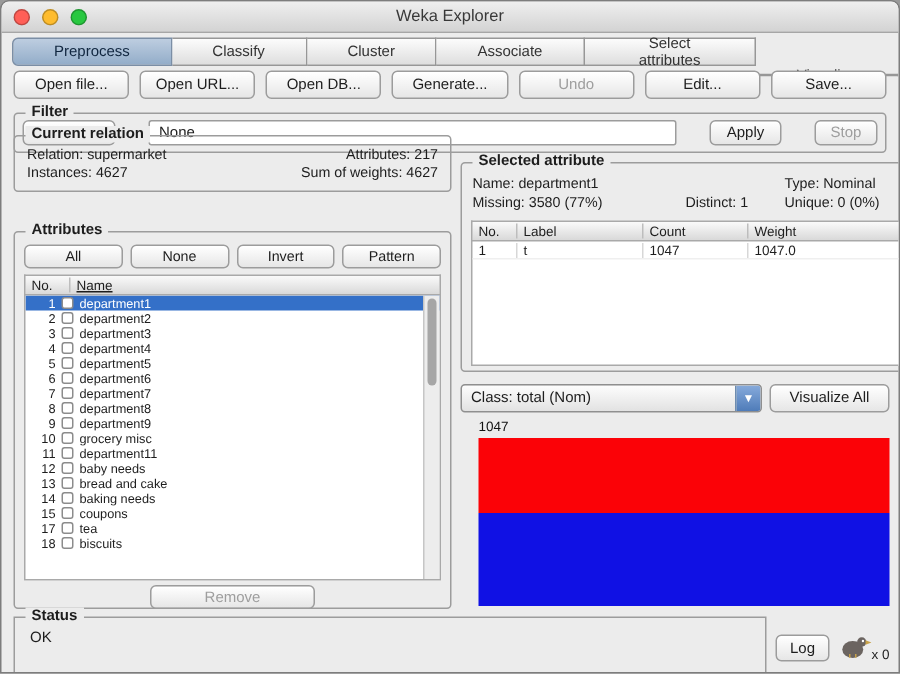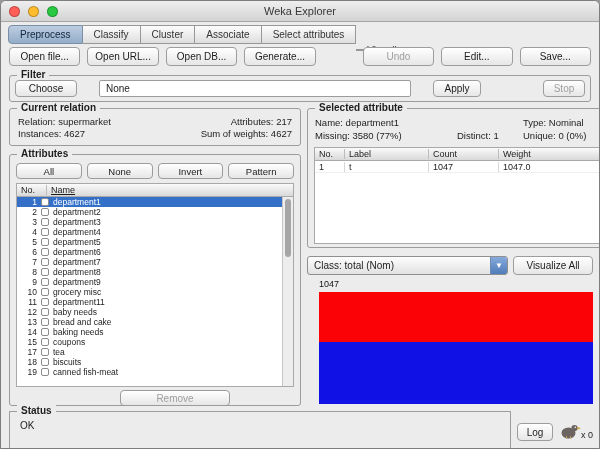--- a/index.html
+++ b/index.html
@@ -11,55 +11,55 @@
   
   #titlebar { position:absolute; top:0; left:0; right:0; height:21px;
               background:linear-gradient(#efefef,#d3d3d3); border-bottom:1px solid #a6a6a6;
               display:flex; align-items:center; justify-content:center; font-size:11px; color:#383838;text-align:right; }
   .traffic { position:absolute; left:8px; top:5px; display:flex; gap:8px; }
   .light { width:11px; height:11px; border-radius:50%; border:1px solid rgba(0,0,0,.25); }
   .light.red{background:#ff5f57}.light.yellow{background:#febc2e}.light.green{background:#28c840}
 
   
   #tabbar { position:absolute; top:24px; left:7px; height:19px; display:flex; }
-  .tab { padding:0 11px; border:1px solid #979797; border-left:none;
+  .tab { padding:0 27px; border:1px solid #979797; border-left:none;
          background:linear-gradient(#fcfcfc,#dedede); display:flex; align-items:center;
-         font-size:10px; color:#333; cursor:default; }
+         font-size:10px; color:#333; cursor:default;text-align:center; }
   .tab:first-child { border-left:1px solid #979797; border-radius:4px 0 0 4px; }
   .tab:last-child { border-radius:0 4px 4px 0;margin-top:24px; }
   .tab.active { background:linear-gradient(#bdcde0,#93adc9); border-color:#7b8ea5; color:#10263f; }
 
   
   .btn { border:1px solid #9c9c9c; border-radius:4px;
          background:linear-gradient(#ffffff,#e6e6e6);
          font-family:"Liberation Sans",sans-serif; font-size:10px; color:#1d1d1d;
          padding:2px 6px; text-align:center; white-space:nowrap;
          box-shadow:inset 0 1px 0 rgba(255,255,255,.7); cursor:default;
          display:flex; align-items:center; justify-content:center; }
-  .btn.disabled { color:#9e9e9e;margin-left:40px; }
+  .btn.disabled { color:#9e9e9e; }
 
   #toolbar { position:absolute; top:46px; left:8px; right:8px; height:19px; display:flex; gap:7px; }
   #toolbar .btn { flex:1; }
 
   
   .group { position:absolute; border:1px solid #9c9c9c; border-radius:3px; }
   .group-title { position:absolute; top:-7px; left:7px; background:#ececec; padding:0 4px;
                  font-weight:bold; font-size:10px; color:#1d1d1d; }
 
   
   #filter-group { left:8px; right:8px; top:74px; height:27px; }
   #filter-inner { display:flex; gap:22px; padding:4px 5px; align-items:center; }
   #filter-choose { width:62px; height:17px; }
   #filter-value { flex:1; height:17px; background:#fff; border:1px solid #9c9c9c; border-radius:2px;
                   padding:2px 6px; font-size:10px; }
   #filter-apply { width:48px; height:17px; }
   #filter-stop { width:42px; height:17px; }
 
   
-  #current-relation { left:8px; top:107px; width:292px; height:38px; }
+  #current-relation { left:8px; top:89px; width:292px; height:38px; }
   #cr-body { display:flex; padding:7px 8px 2px; font-size:9.5px; line-height:12px; }
   #cr-left { flex:1.1; }
   #cr-right { flex:1; text-align:right; }
 
   
   #attributes-group { left:8px; top:153px; width:292px; height:252px; }
   #attr-buttons { display:flex; gap:5px; margin:8px 6px 4px; }
   #attr-buttons .btn { flex:1; height:16px; font-size:9.5px; }
   #attr-header { display:flex; margin:0 6px; height:13px; border:1px solid #a9a9a9; border-bottom:none;
                  background:linear-gradient(#fafafa,#d9d9d9); font-size:9px; align-items:center; }
@@ -270,25 +270,20 @@
         <div class="attr-row">
           <span class="attr-no">17</span>
           <span class="attr-cb"></span>
           <span class="attr-name">tea</span>
         </div>
         <div class="attr-row">
           <span class="attr-no">18</span>
           <span class="attr-cb"></span>
           <span class="attr-name">biscuits</span>
         </div>
-        <div class="attr-row">
-          <span class="attr-no">19</span>
-          <span class="attr-cb"></span>
-          <span class="attr-name">canned fish-meat</span>
-        </div>
         <div id="attr-scrollbar">
         <div id="attr-scroll-thumb"></div>
       </div>
     </div>
     <div id="attr-remove-row">
       <div class="btn disabled" id="attr-remove">Remove</div>
     </div>
   </div>
 
   <div class="group" id="selected-attribute-group">

